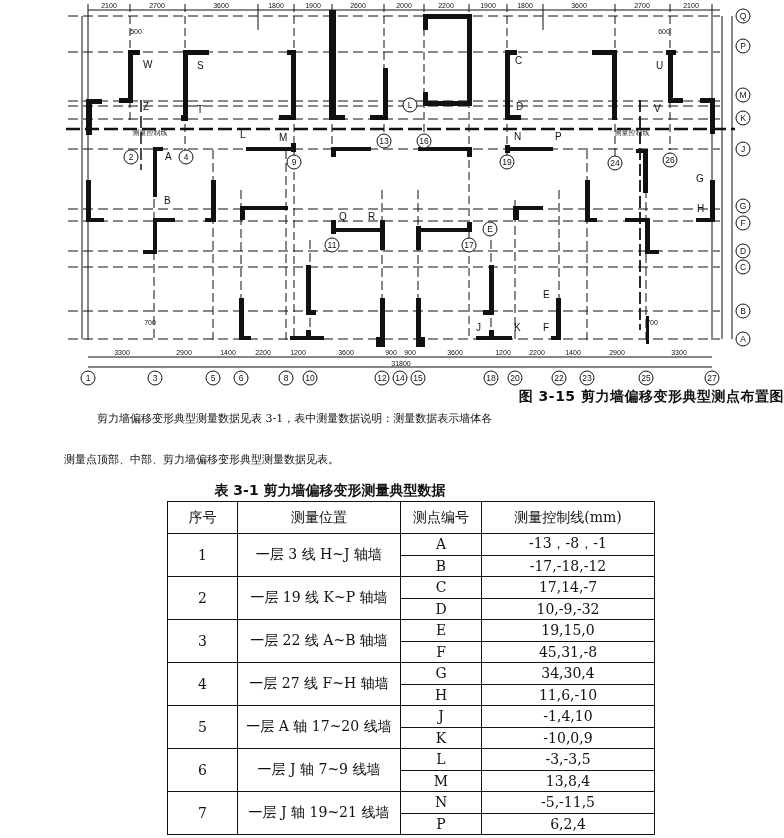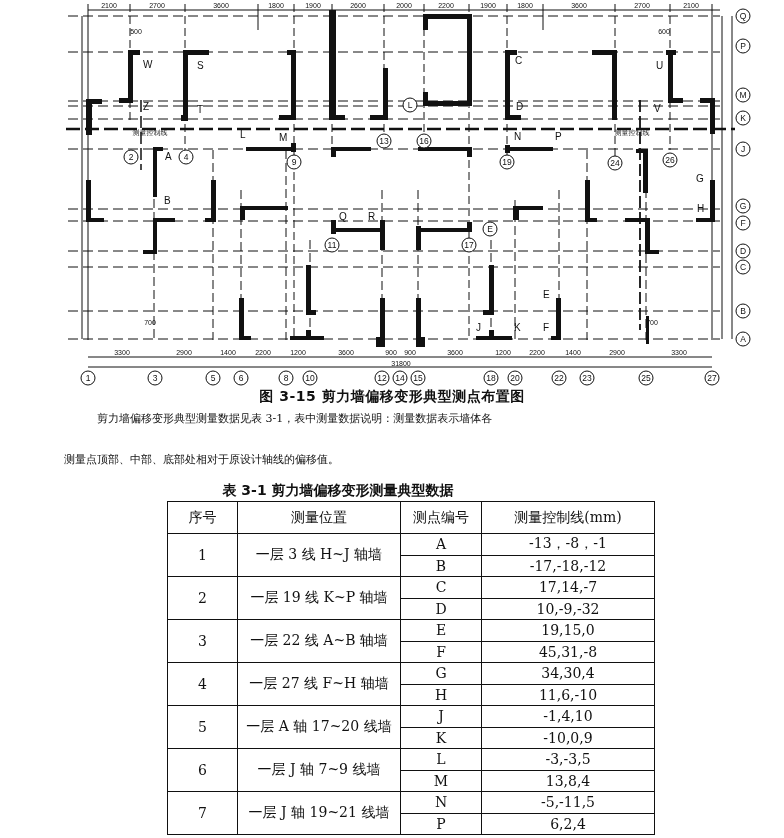--- a/index.html
+++ b/index.html
@@ -1,24 +1,24 @@
 <!DOCTYPE html>
 <html><head>
 <meta charset="utf-8">
 <style>
   html, body { margin:0; padding:0; background:#ffffff; }
   body { width:784px; height:838px; overflow:hidden; position:relative;
          font-family:"DejaVu Serif","Liberation Serif",serif; color:#111; }
   #plan { position:absolute; left:0; top:0; width:784px; height:390px; }
-  .fig-caption { position:absolute; left:0; width:784px; top:388px; text-align:center;
+  .fig-caption { position:absolute; left:0; width:784px; top:388px; text-align:right;
         font-family:"DejaVu Sans","Liberation Sans",sans-serif; font-weight:bold; font-size:14px; letter-spacing:0.5px; }
   .para { position:absolute; left:64px; width:700px; font-size:11px; line-height:22px; }
   .p1 { top:408px; text-indent:33px; white-space:nowrap; }
   .p2 { top:449px; }
-  .tbl-caption { position:absolute; left:8px; width:660px; top:482px; text-align:center;
+  .tbl-caption { position:absolute; left:0; width:660px; top:482px; text-align:center;
         font-family:"DejaVu Sans","Liberation Sans",sans-serif; font-weight:bold; font-size:14px; }
   table.data { position:absolute; left:167px; top:501px; border-collapse:collapse;
         font-size:14px; }
   table.data td, table.data th { border:1.2px solid #111; text-align:center; padding:0; font-weight:normal; }
   table.data th { height:31px; }
   table.data td { height:20.5px; }
   .c1 { width:69px; } .c2 { width:162px; } .c3 { width:80px;margin-left:12px; } .c4 { width:172px; }
   svg text { font-family:"Liberation Sans","DejaVu Sans",sans-serif; }
 </style>
 </head>
@@ -314,21 +314,21 @@
       <text x="743" y="254">D</text>
       <text x="743" y="270">C</text>
     <text x="743" y="314">B</text>
       <text x="743" y="342">A</text>
   </g>
 </svg>
 
 <div class="fig-caption">图 3-15 剪力墙偏移变形典型测点布置图</div>
 
 <div class="para p1">剪力墙偏移变形典型测量数据见表 3-1，表中测量数据说明：测量数据表示墙体各</div>
-<div class="para p2">测量点顶部、中部、底部处相对于原设计轴线的偏移值。</div>
+<div class="para p2">测量点顶部、中部、剪力墙偏移变形典型测量数据见表。</div>
 
 <div class="tbl-caption">表 3-1 剪力墙偏移变形测量典型数据</div>
 
 <table class="data">
   <tbody>
       <tr>
     <th class="c1">序号</th>
     <th class="c2">测量位置</th>
     <th class="c3">测点编号</th>
     <th class="c4">测量控制线(mm)</th>

